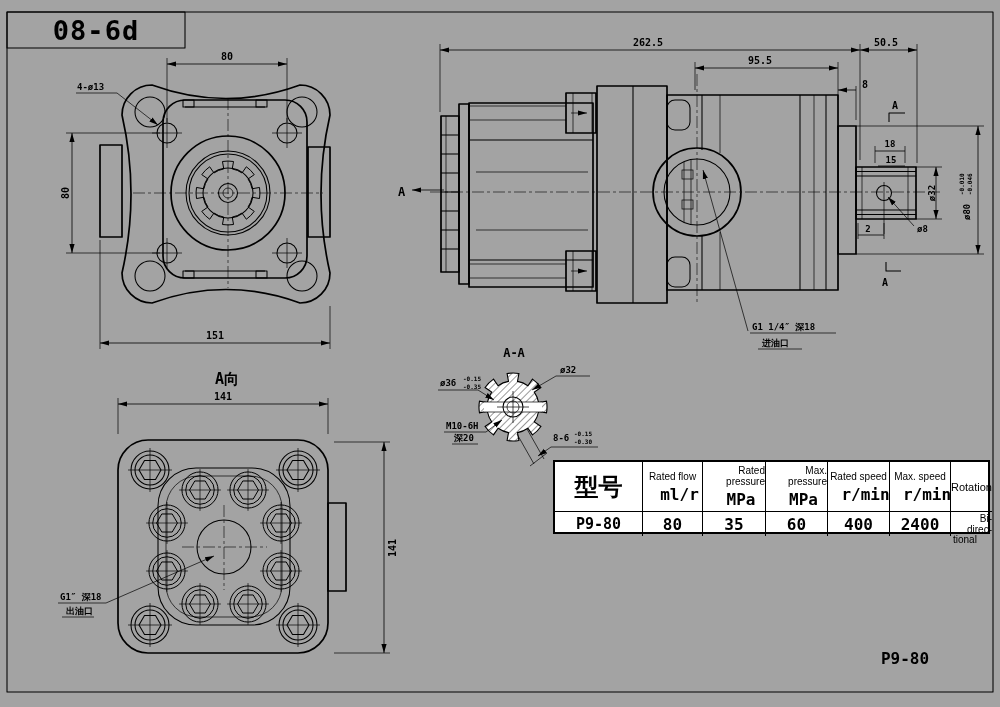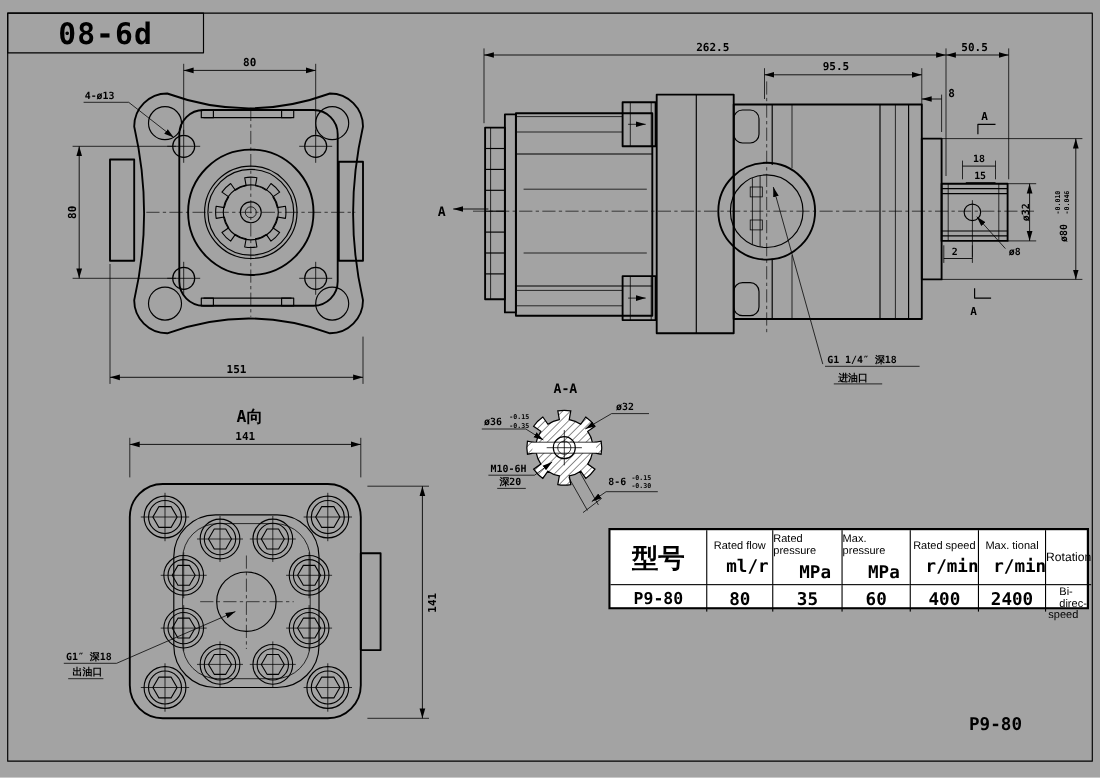--- a/index.html
+++ b/index.html
@@ -14,24 +14,24 @@
   .cl{stroke:#000;stroke-width:0.6;fill:none;stroke-dasharray:12 3 3 3;}
   text{fill:#000;stroke:none;}
   .dt{font:bold 10px "DejaVu Sans Mono",monospace;}
   .dt9{font:bold 9px "DejaVu Sans Mono","DejaVu Sans",sans-serif;}
   .tol{font:bold 6px "DejaVu Sans Mono",monospace;}
   .lbl{font:bold 12px "DejaVu Sans Mono","DejaVu Sans",sans-serif;}
   .vlbl{font:bold 15px "DejaVu Sans Mono","DejaVu Sans",sans-serif;}
   .title{font:bold 27px "DejaVu Sans Mono",monospace;letter-spacing:1px;}
   .foot{font:bold 16px "DejaVu Sans Mono",monospace;}
   
-  .spec-table{position:absolute;left:553px;top:480px;width:437px;height:74px;
+  .spec-table{position:absolute;left:553px;top:460px;width:437px;height:74px;
               display:grid;grid-template-columns:87px 60px 63px 62px 62px 61px 42px;
               grid-template-rows:50px 24px;border:2px solid #000;box-sizing:border-box;
-              background:#fff;}
+              background:#fff;text-align:right;}
   .spec-table .c{border-left:1.5px solid #000;box-sizing:border-box;display:flex;
                  flex-direction:column;align-items:center;justify-content:center;
                  overflow:visible;position:relative;}
   .spec-table .c.first{border-left:none;}
   .spec-table .hd{border-bottom:1.5px solid #000;}
   .hname{font:10px "Liberation Sans",sans-serif;margin-top:1px;}
   .hunit{font:bold 16px "DejaVu Sans Mono",monospace;margin-top:3px;padding-left:14px;}
   .hmodel{font:bold 24px "DejaVu Sans","Liberation Sans",sans-serif;}
   .hrot{font:11px "Liberation Sans",sans-serif;}
   .dval{font:bold 16px "DejaVu Sans Mono",monospace;}
@@ -388,21 +388,21 @@
   </div>
   <div class="c hd">
     <span class="hname">Max. pressure</span>
     <span class="hunit">MPa</span>
   </div>
   <div class="c hd">
     <span class="hname">Rated speed</span>
     <span class="hunit">r/min</span>
   </div>
   <div class="c hd">
-    <span class="hname">Max. tional</span>
+    <span class="hname">Max. speed</span>
     <span class="hunit">r/min</span>
   </div>
   <div class="c hd">
     <span class="hrot">Rotation</span>
   </div>
 
   <div class="c first">
     <span class="dmodel">P9-80</span>
   </div>
   <div class="c">
@@ -415,16 +415,16 @@
     <span class="dval">60</span>
   </div>
   <div class="c">
     <span class="dval">400</span>
   </div>
   <div class="c">
     <span class="dval">2400</span>
   </div>
   <div class="c">
     <span class="drot">Bi-direc-</span>
-    <span class="spill">speed</span>
+    <span class="spill">tional</span>
   </div>
 </div>
 </div>
 
 </body></html>

